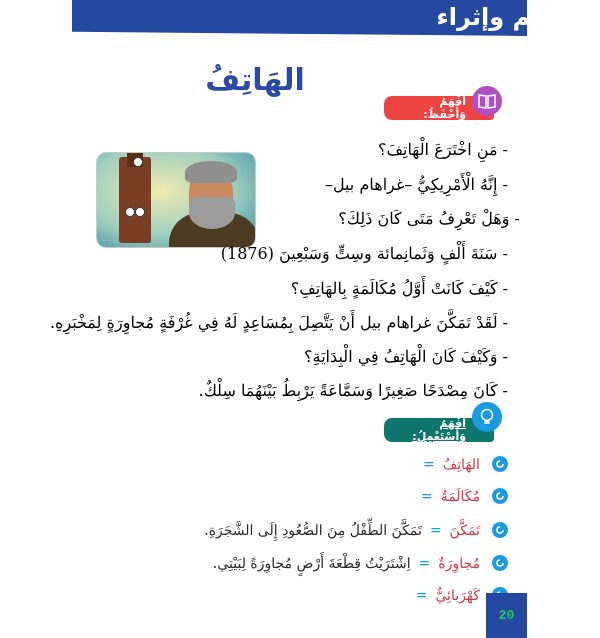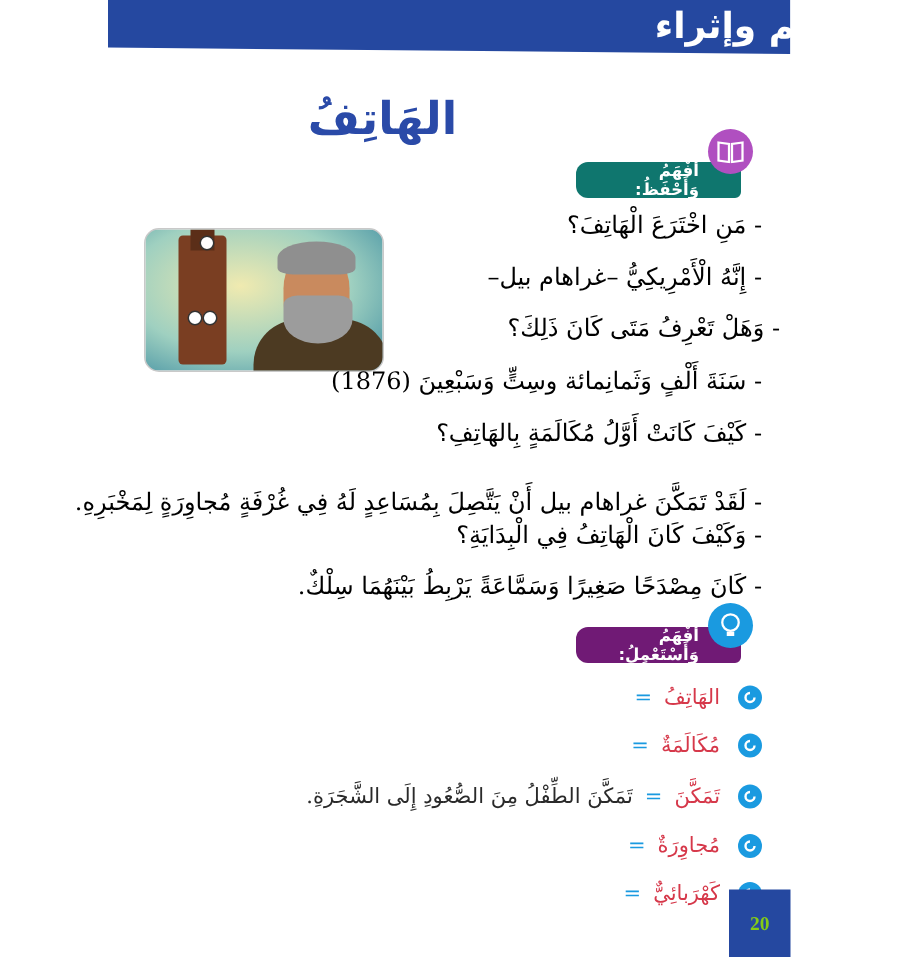--- a/index.html
+++ b/index.html
@@ -9,22 +9,22 @@
                 background:#2548a0; clip-path: polygon(0 0, 100% 0, 100% 100%, 0 88%); }
   .header-title { position:absolute; right:40px; top:2px; color:#ffffff;
                   font-family:"DejaVu Sans", sans-serif; font-weight:bold; font-size:24px;
                   direction:rtl; line-height:30px; }
   .lesson-title { position:absolute; left:170px; top:62px; width:170px; text-align:center;
                   color:#2a4aa8; font-family:"DejaVu Sans", sans-serif; font-weight:bold;
                   font-size:30px; direction:rtl; }
   .badge { position:absolute; height:24px; border-radius:8px 4px 4px 8px;
            color:#fff; font-family:"DejaVu Sans", sans-serif; font-size:11px; font-weight:bold;
            direction:rtl; display:flex; align-items:center; padding-right:28px; padding-left:10px; box-sizing:border-box; }
-  .badge-purple { left:384px; top:108px; width:110px; background:#0f766e; }
-  .badge-blue { left:384px; top:418px; width:110px; background:#701a75; }
+  .badge-purple { left:384px; top:96px; width:110px; background:#ef4444; }
+  .badge-blue { left:384px; top:418px; width:110px; background:#0f766e;text-decoration:underline; }
   .badge-icon { position:absolute; width:30px; height:30px; border-radius:50%;
                 display:flex; align-items:center; justify-content:center; }
   .icon-purple { left:472px; top:86px; background:#b04fc0; }
   .icon-blue { left:472px; top:402px; background:#1a9ae0; }
   .illustration { position:absolute; left:96px; top:152px; width:158px; height:94px;
                   border:1px solid #c9c9c9; border-radius:10px; overflow:hidden;
                   background: radial-gradient(ellipse at 40% 40%, #f0eab0 0%, #9fd0c0 55%, #3a8aa0 100%); }
   .phone { position:absolute; left:22px; top:4px; width:32px; height:86px; background:#7a3e22; border-radius:3px; }
   .phone-top { position:absolute; left:30px; top:0px; width:16px; height:14px; background:#5b2e18; }
   .phone-eye { position:absolute; width:8px; height:8px; background:#fff; border-radius:50%; border:1px solid #333; }
@@ -33,21 +33,21 @@
   .man-hair { position:absolute; left:88px; top:8px; width:52px; height:22px; background:#8f8f8f; border-radius:50% 50% 20% 20%; }
   .man-beard { position:absolute; left:92px; top:44px; width:46px; height:32px; background:#9c9c9c; border-radius:20% 20% 50% 50%; }
   .line { position:absolute; right:0; white-space:nowrap; direction:rtl; }
   .vocab { position:absolute; right:92px; direction:rtl; white-space:nowrap; font-size:14px; color:#2a2a2a;
            display:flex; align-items:center; gap:6px; }
   .vocab .bullet { width:16px; height:16px; border-radius:50%; background:#1a9ae0; display:inline-flex;
                    align-items:center; justify-content:center; margin-left:6px; }
   .vocab .word { color:#d6384a; }
   .vocab .eq { color:#1a9ae0; margin:0 2px; }
   .page-num { position:absolute; left:486px; top:593px; width:41px; height:45px; background:#2548a0;
-              color:#84cc16; font-family:Liberation Serif, serif; font-weight:bold; font-size:13px;
+              color:#22c55e; font-family:Liberation Mono, monospace; font-weight:bold; font-size:13px;
               display:flex; align-items:center; justify-content:center; }
 </style>
 </head>
 <body>
 
 <div class="header-bar"></div>
 <div class="header-title">دعم وإثراء</div>
 
 <div class="lesson-title">الهَاتِفُ</div>
 
@@ -70,21 +70,21 @@
   <div class="man-head"></div>
   <div class="man-hair"></div>
   <div class="man-beard"></div>
 </div>
 
 <div class="line" style="top:140px; right:92px;">- مَنِ اخْتَرَعَ الْهَاتِفَ؟</div>
 <div class="line" style="top:175px; right:92px;">- إِنَّهُ الْأَمْرِيكِيُّ –غراهام بيل–</div>
 <div class="line" style="top:209px; right:80px;">- وَهَلْ تَعْرِفُ مَتَى كَانَ ذَلِكَ؟</div>
 <div class="line" style="top:244px; right:92px;">- سَنَةَ أَلْفٍ وَثَمانِمائة وسِتٍّ وَسَبْعِينَ (1876)</div>
 <div class="line" style="top:279px; right:92px;text-align:center;">- كَيْفَ كَانَتْ أَوَّلُ مُكَالَمَةٍ بِالهَاتِفِ؟</div>
-<div class="line" style="top:313px; right:92px;margin-top:12px;">- لَقَدْ تَمَكَّنَ غراهام بيل أَنْ يَتَّصِلَ بِمُسَاعِدٍ لَهُ فِي غُرْفَةٍ مُجاوِرَةٍ لِمَخْبَرِهِ.</div>
+<div class="line" style="top:313px; right:92px;">- لَقَدْ تَمَكَّنَ غراهام بيل أَنْ يَتَّصِلَ بِمُسَاعِدٍ لَهُ فِي غُرْفَةٍ مُجاوِرَةٍ لِمَخْبَرِهِ.</div>
 <div class="line" style="top:347px; right:92px;">- وَكَيْفَ كَانَ الْهَاتِفُ فِي الْبِدَايَةِ؟</div>
 <div class="line" style="top:381px; right:92px;">- كَانَ مِصْدَحًا صَغِيرًا وَسَمَّاعَةً يَرْبِطُ بَيْنَهُمَا سِلْكٌ.</div>
 
 <div class="badge badge-blue">
   <span>أَفْهَمُ وَأَسْتَعْمِلُ:</span>
 </div>
 <div class="badge-icon icon-blue">
   <svg width="14" height="18" viewBox="0 0 14 18">
       <circle cx="7" cy="7" r="5.5" fill="none" stroke="#fff" stroke-width="1.5"></circle>
       <rect x="4.5" y="13" width="5" height="3" fill="#fff"></rect>
@@ -120,20 +120,21 @@
   <span>تَمَكَّنَ الطِّفْلُ مِنَ الصُّعُودِ إِلَى الشَّجَرَةِ.</span>
 </div>
 <div class="vocab" style="top:555px;">
   <span class="bullet">
       <svg width="10" height="10" viewBox="0 0 10 10">
         <path d="M8 5 A3 3 0 1 1 5 2" fill="none" stroke="#fff" stroke-width="1.6"></path>
       </svg>
     </span>
   <span class="word">مُجاوِرَةٌ</span>
   <span class="eq">=</span>
+  <span>اِشْتَرَيْتُ قِطْعَةَ أَرْضٍ مُجاوِرَةً لِبَيْتِي.</span>
 </div>
 <div class="vocab" style="top:587px;">
   <span class="bullet">
       <svg width="10" height="10" viewBox="0 0 10 10">
         <path d="M8 5 A3 3 0 1 1 5 2" fill="none" stroke="#fff" stroke-width="1.6"></path>
       </svg>
     </span>
   <span class="word">كَهْرَبائِيٌّ</span>
   <span class="eq">=</span>
 </div>

